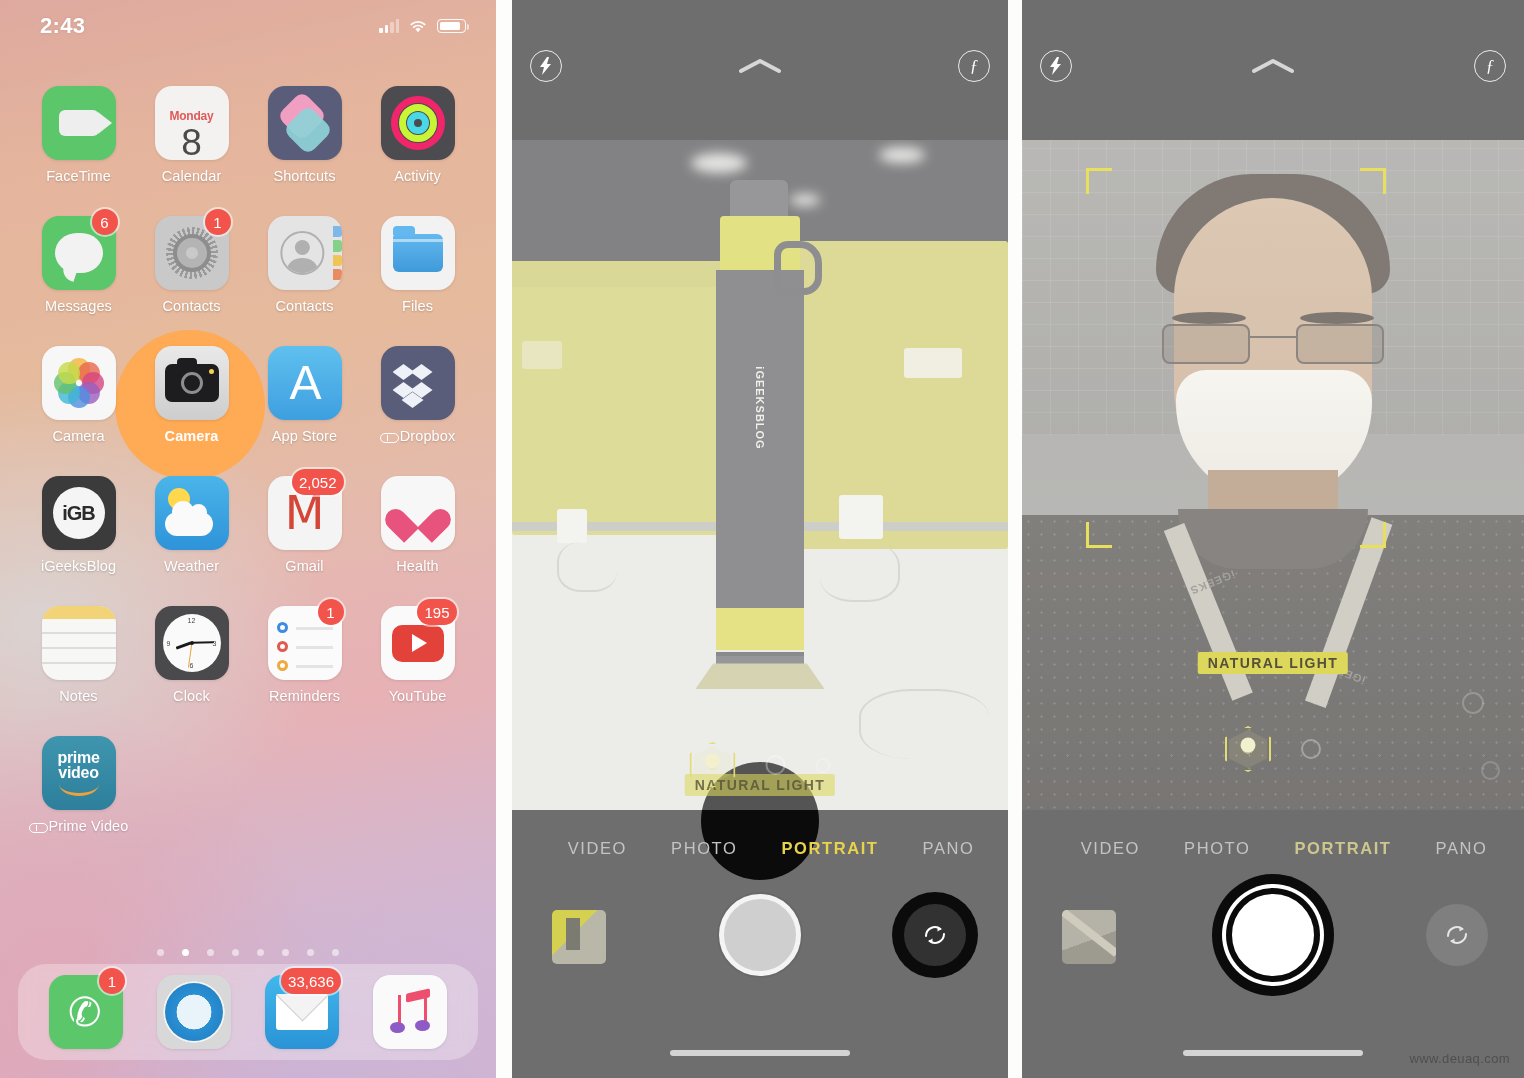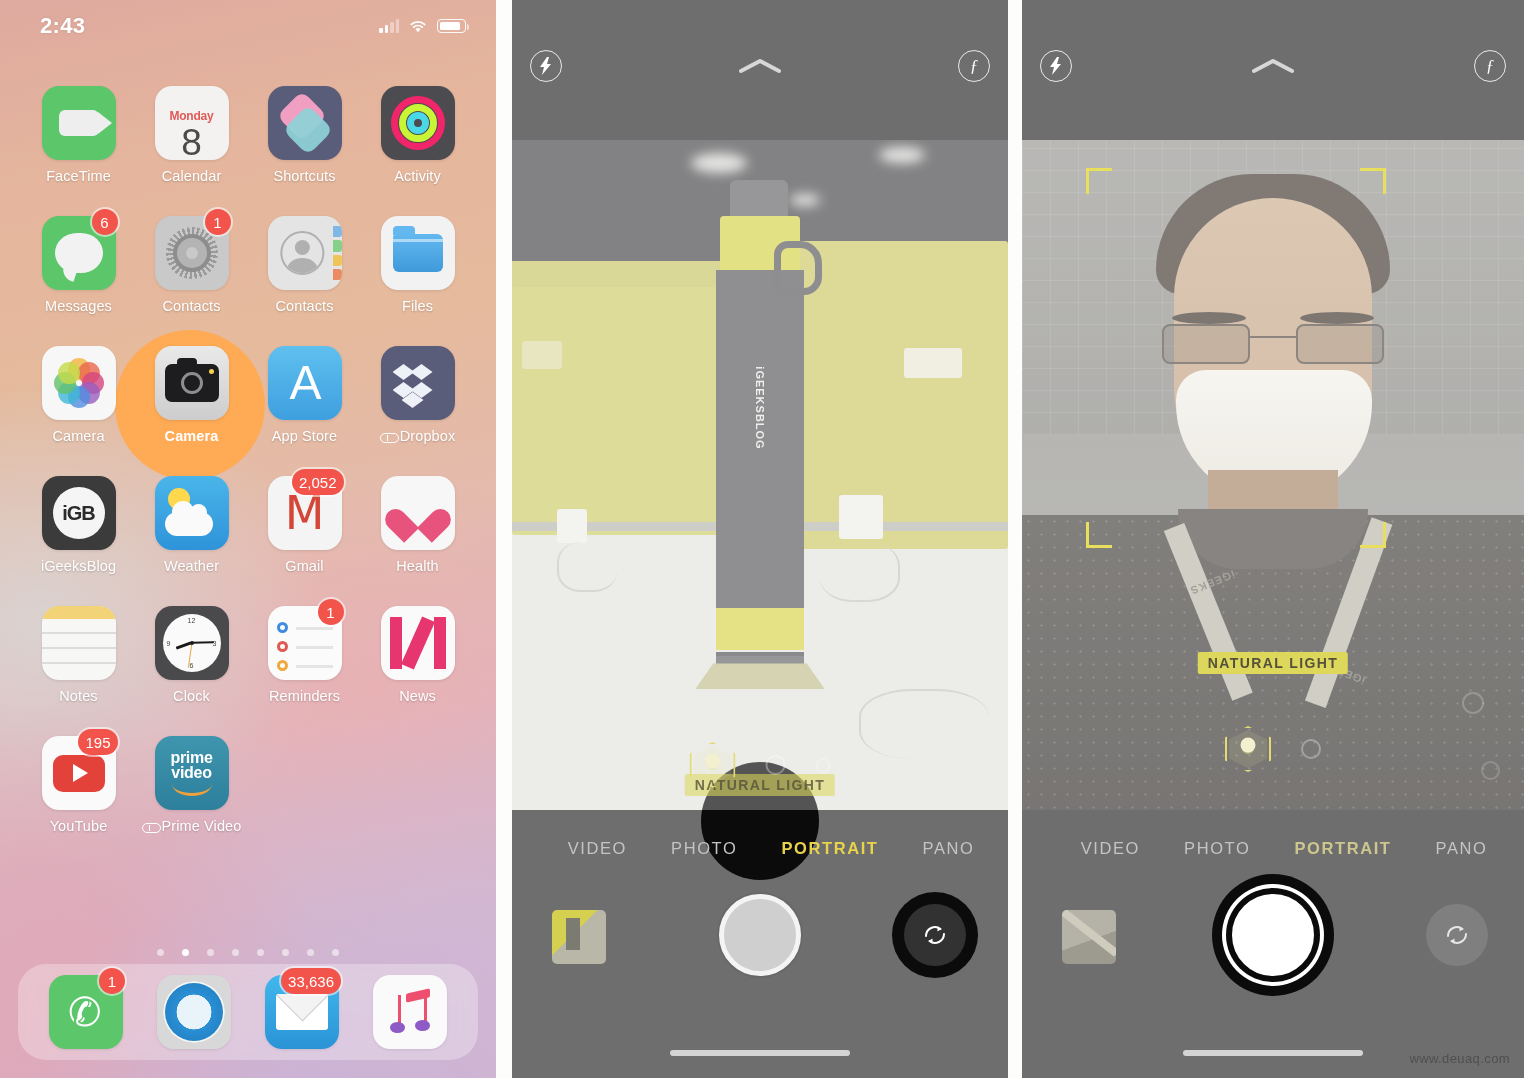--- a/index.html
+++ b/index.html
@@ -620,30 +620,20 @@
               <div class="row" style="top:21px; left:28px;"></div>
             <div class="dt" style="top:35px; border-color:#e05a52;"></div>
               <div class="row" style="top:40px; left:28px;"></div>
             <div class="dt" style="top:54px; border-color:#f0a93d;"></div>
               <div class="row" style="top:59px; left:28px;"></div>
           </div>
           <div class="badge">1</div>
         </div>
         <div class="applabel">Reminders</div>
       </div>
-      <div class="app">
-        <div class="iconwrap">
-            <div class="icon ic-news">
-          <b class="b1"></b>
-              <b class="b3"></b>
-              <b class="b2"></b>
-        </div>
-          </div>
-        <div class="applabel">News</div>
-      </div>
 
       <div class="app">
         <div class="iconwrap">
           <div class="icon ic-youtube">
               <div class="yt"></div>
             </div>
           <div class="badge">195</div>
         </div>
         <div class="applabel">YouTube</div>
       </div>

